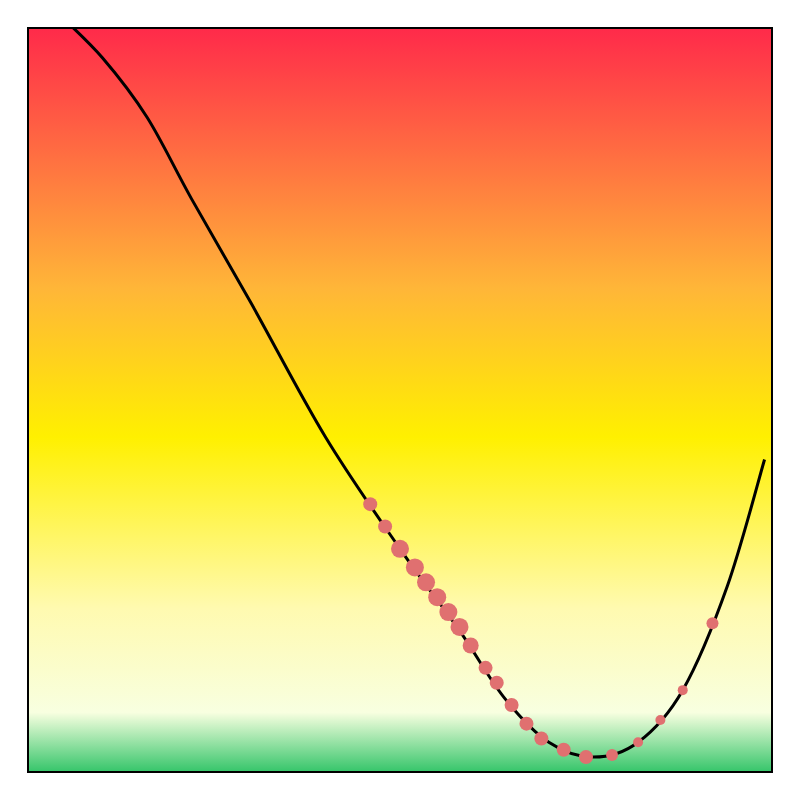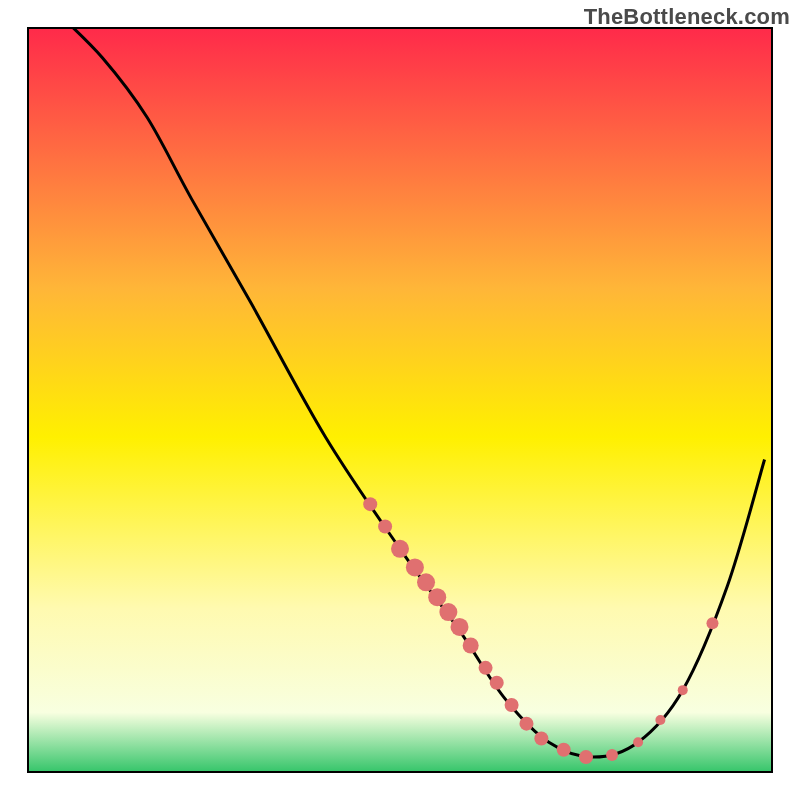--- a/index.html
+++ b/index.html
@@ -26,21 +26,20 @@
     letter-spacing: 0.2px;
   }
   svg {
     display: block;
   }
 </style>
 </head>
 <body>
 
 <div class="canvas">
-  <div class="watermark">TheBottleneck.com</div>
   <svg id="chart-svg" width="800" height="800" viewBox="0 0 800 800">
     <defs>
       <linearGradient id="bg-grad" x1="0" y1="0" x2="0" y2="1">
         <stop id="gs0" offset="0%" stop-color="#ff2a4a"></stop>
         <stop id="gs1" offset="35%" stop-color="#ffb638"></stop>
         <stop id="gs2" offset="55%" stop-color="#fff000"></stop>
         <stop id="gs3" offset="78%" stop-color="#fffab0"></stop>
         <stop id="gs4" offset="92%" stop-color="#f8ffe0"></stop>
         <stop id="gs5" offset="100%" stop-color="#35c56a"></stop>
       </linearGradient>

